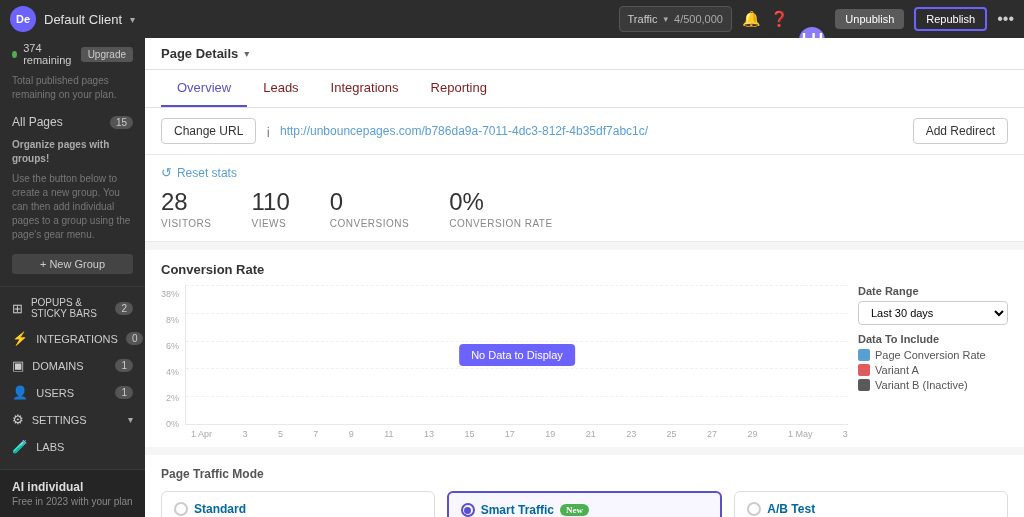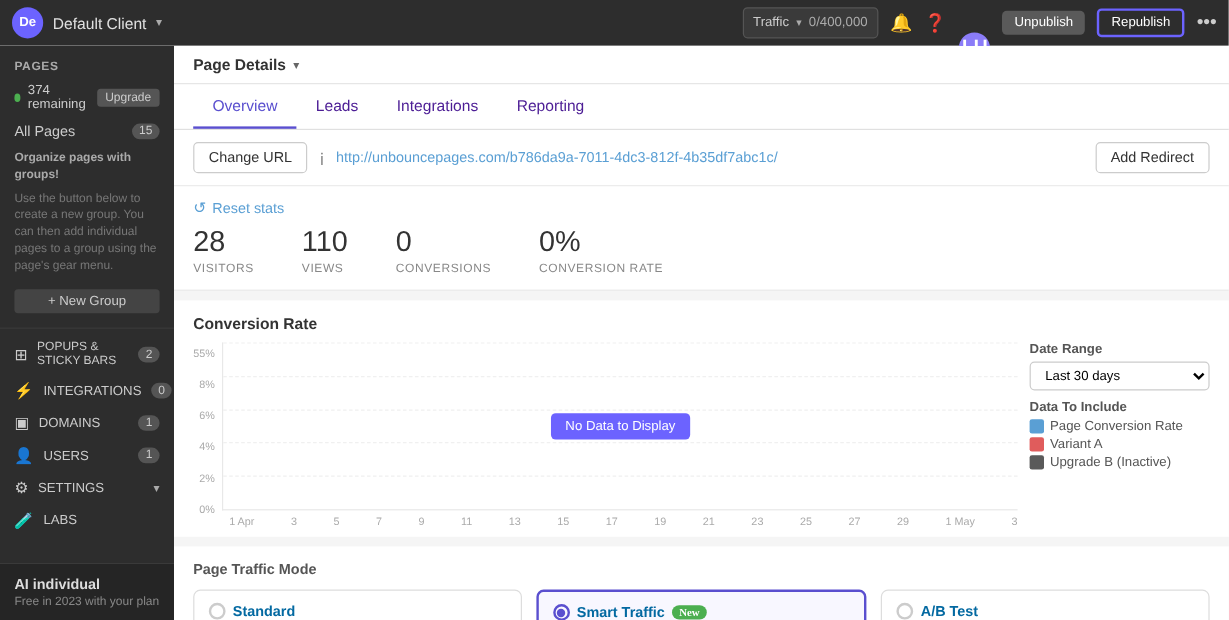--- a/index.html
+++ b/index.html
@@ -49,21 +49,21 @@
     
     .content { flex: 1; background: #f5f5f5; overflow-y: auto; }
 
     
     .page-details-bar { background: #fff; border-bottom: 1px solid #e0e0e0; padding: 8px 16px; display: flex; align-items: center; gap: 6px; }
     .page-details-text { font-size: 13px; font-weight: 600; color: #333; }
     .page-details-chevron { color: #666; font-size: 10px; }
 
     
     .tabs-bar { background: #fff; border-bottom: 1px solid #e0e0e0; display: flex; padding: 0 16px; }
-    .tab { padding: 10px 16px; font-size: 13px; color: #4c1d95; cursor: pointer; border-bottom: 2px solid transparent; }
+    .tab { padding: 10px 16px; font-size: 13px; color: #7f1d1d; cursor: pointer; border-bottom: 2px solid transparent; }
     .tab.active { color: #5a4fcf; border-bottom: 2px solid #5a4fcf; font-weight: 500; }
 
     
     .url-bar { background: #fff; padding: 10px 16px; display: flex; align-items: center; gap: 10px; border-bottom: 1px solid #e8e8e8; }
     .btn-change-url { border: 1px solid #ccc; background: #fff; color: #333; border-radius: 4px; padding: 5px 12px; font-size: 12px; cursor: pointer; }
     .info-icon { color: #888; font-size: 14px; }
     .url-link { color: #5a9fd4; font-size: 12px; text-decoration: none; flex: 1; }
     .btn-add-redirect { border: 1px solid #ccc; background: #fff; color: #333; border-radius: 4px; padding: 5px 12px; font-size: 12px; cursor: pointer; margin-left: auto; }
 
     
@@ -114,42 +114,40 @@
 <div class="topbar">
   <div class="topbar-left">
     <div class="topbar-logo">De</div>
     <span class="topbar-client">Default Client</span>
     <span class="topbar-chevron">▾</span>
   </div>
   <div class="topbar-right">
     <div class="traffic-box">
       <span class="traffic-label">Traffic</span>
       <span class="traffic-chevron">▾</span>
-      <span class="traffic-count">0/400,000</span>
+      <span class="traffic-count">4/500,000</span>
     </div>
     <span class="topbar-icon">🔔</span>
     <span class="topbar-icon">❓</span>
     <div class="avatar">LU</div>
     <button class="btn-unpublish">Unpublish</button>
     <button class="btn-republish">Republish</button>
     <button class="btn-more">•••</button>
   </div>
 </div>
 
 <div class="main">
 
   <div class="sidebar">
-    <div class="sidebar-pages-header">
-      <span class="sidebar-pages-label">PAGES</span>
-    </div>
     <div class="sidebar-remaining">
       <div class="dot-green"></div>
       <span class="remaining-text">374 remaining</span>
       <button class="btn-upgrade">Upgrade</button>
     </div>
+    <div class="sidebar-subtext">Total published pages remaining on your plan.</div>
     <div class="all-pages-row">
       <span class="all-pages-text">All Pages</span>
       <span class="all-pages-count">15</span>
     </div>
     <div class="sidebar-subtext" style="font-weight:600; color:#aaa; padding-bottom:2px;">Organize pages with groups!</div>
     <div class="sidebar-subtext">Use the button below to create a new group. You can then add individual pages to a group using the page's gear menu.</div>
     <button class="new-group-btn">+ New Group</button>
     <hr class="sidebar-divider">
     <div class="sidebar-item">
       <span class="sidebar-icon">⊞</span>
@@ -232,21 +230,21 @@
         </div>
       </div>
     </div>
 
     <div class="chart-section">
       <div class="chart-header">Conversion Rate</div>
       <div class="chart-container">
         <div class="chart-main">
           <div style="display:flex; height:140px;">
             <div class="chart-y-axis">
-              <span>55%</span>
+              <span>38%</span>
               <span>8%</span>
               <span>6%</span>
               <span>4%</span>
               <span>2%</span>
               <span>0%</span>
             </div>
             <div class="chart-plot">
               <div class="chart-grid-line" style="top:0%;"></div>
               <div class="chart-grid-line" style="top:20%;"></div>
               <div class="chart-grid-line" style="top:40%;"></div>
@@ -286,21 +284,21 @@
           <div class="checkbox-item">
             <span class="checkbox-sq cb-blue"></span>
             <span>Page Conversion Rate</span>
           </div>
           <div class="checkbox-item">
             <span class="checkbox-sq cb-red"></span>
             <span>Variant A</span>
           </div>
           <div class="checkbox-item">
             <span class="checkbox-sq cb-dark"></span>
-            <span>Upgrade B (Inactive)</span>
+            <span>Variant B (Inactive)</span>
           </div>
         </div>
       </div>
     </div>
 
     <div class="traffic-mode-section">
       <div class="traffic-mode-label">Page Traffic Mode</div>
       <div class="traffic-options">
         <div class="traffic-option">
           <div class="traffic-option-header">

